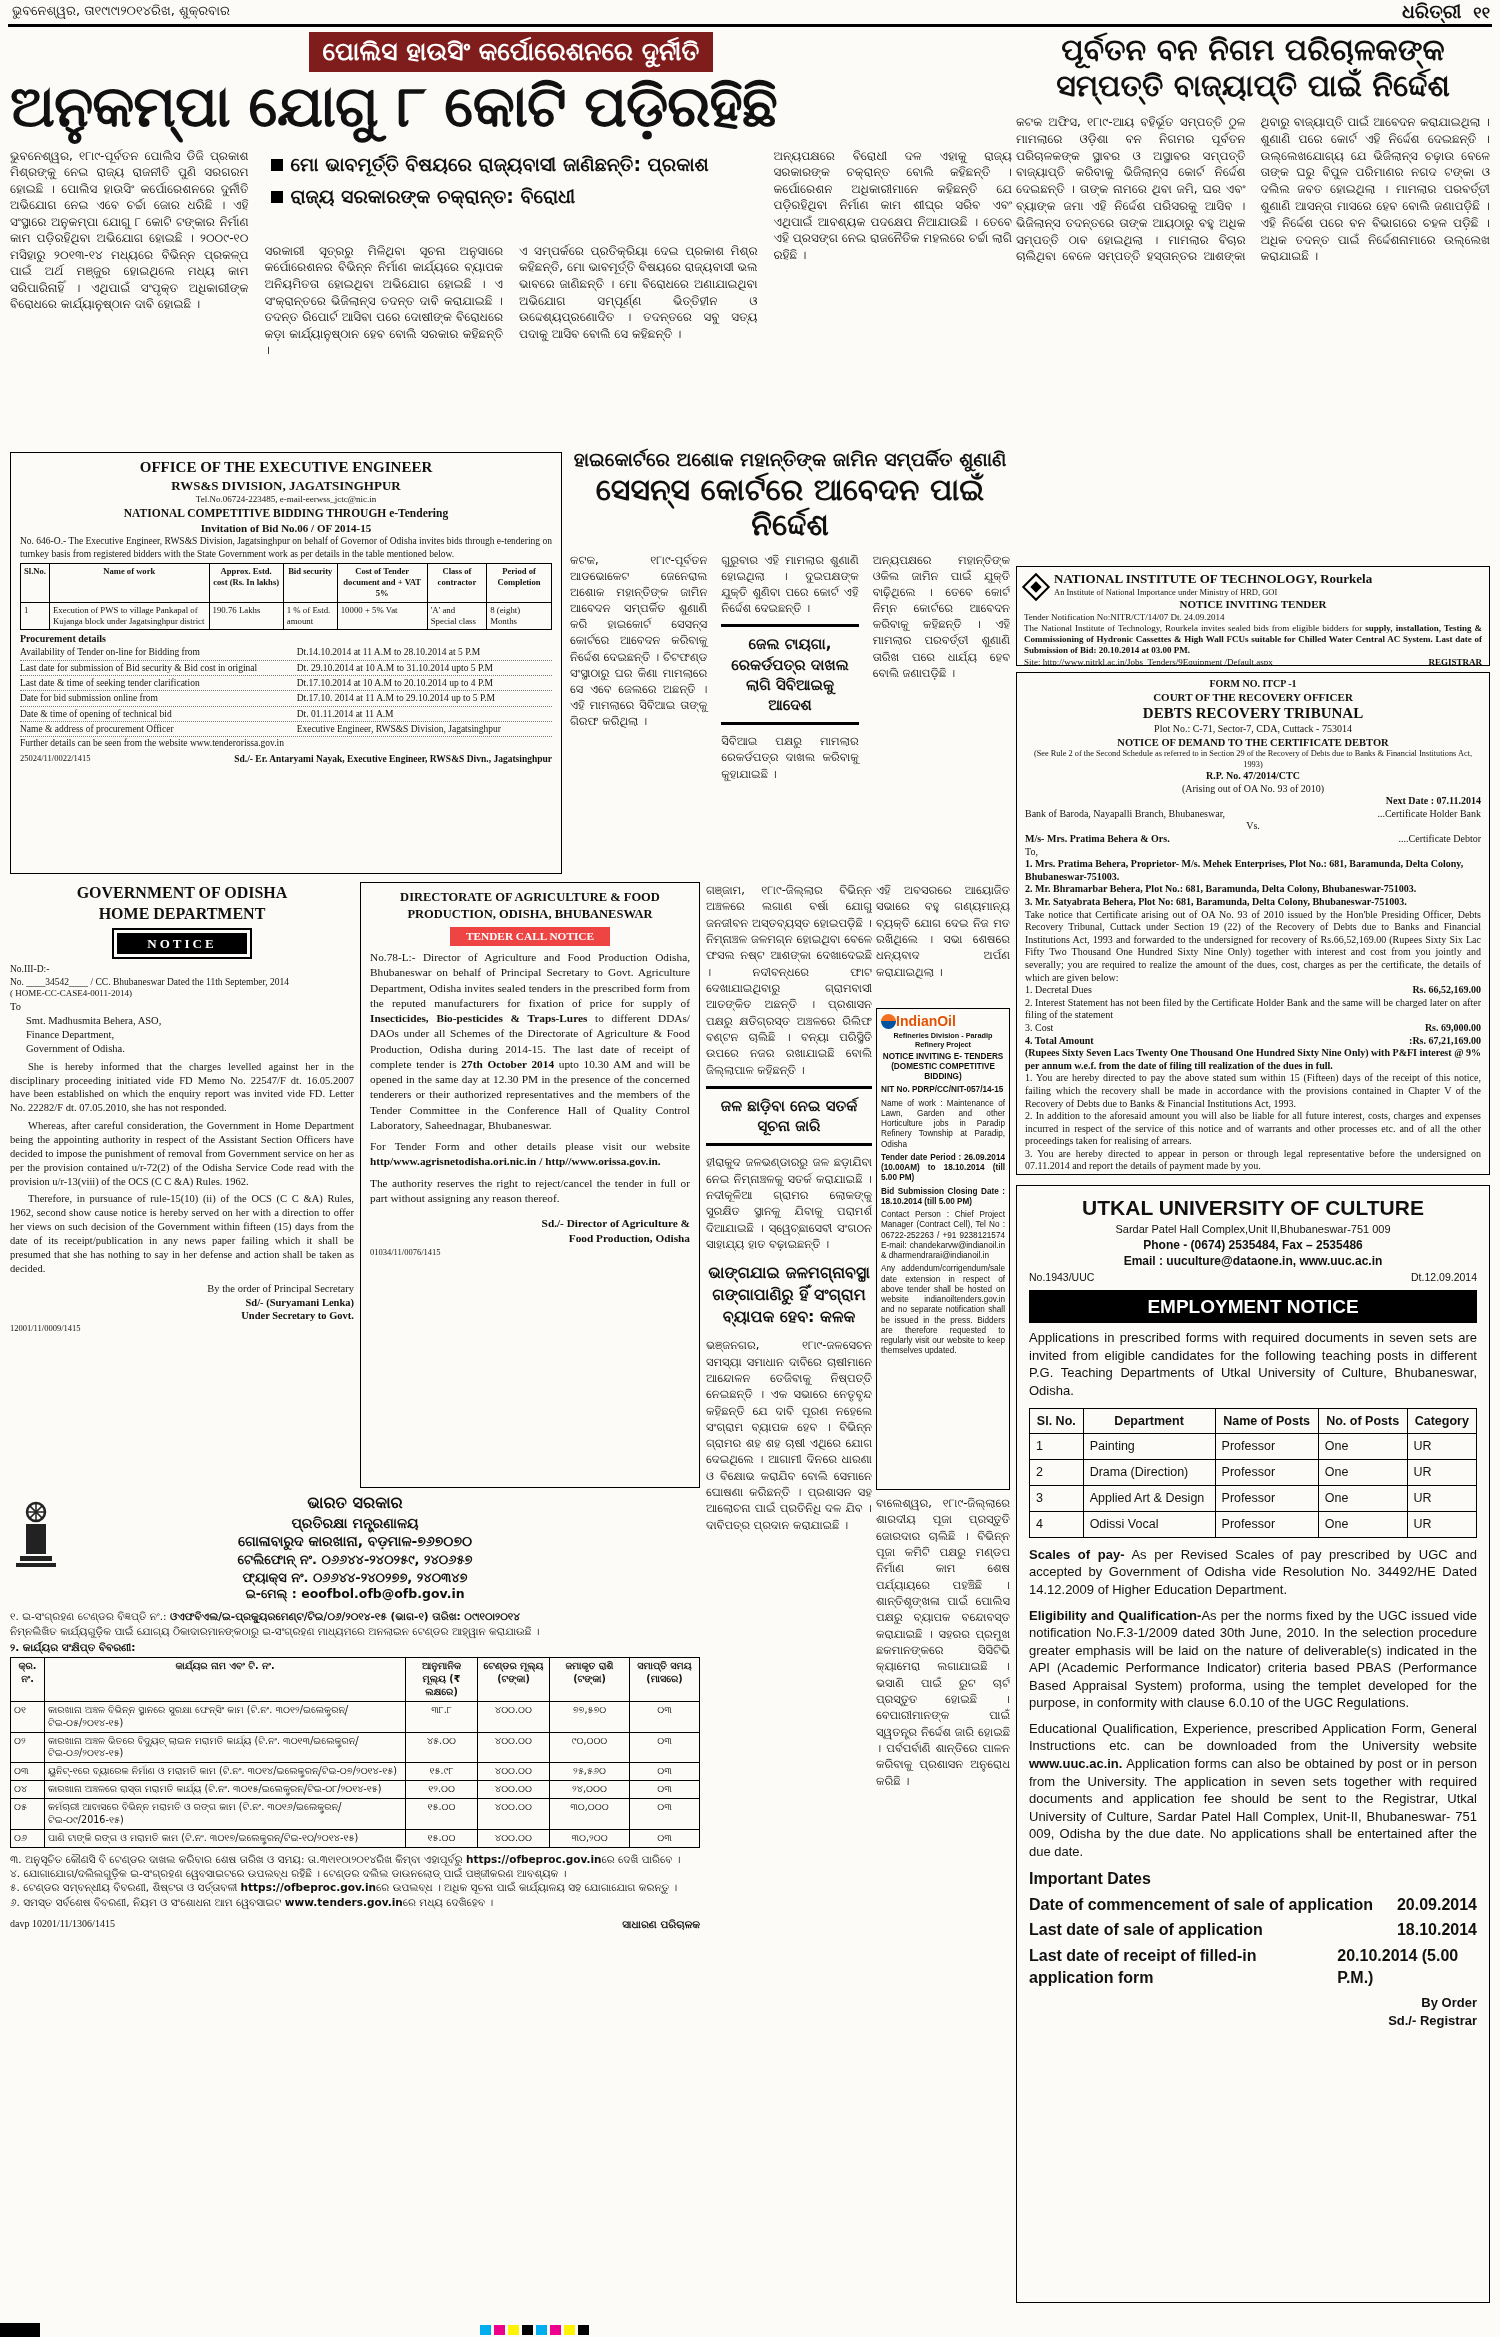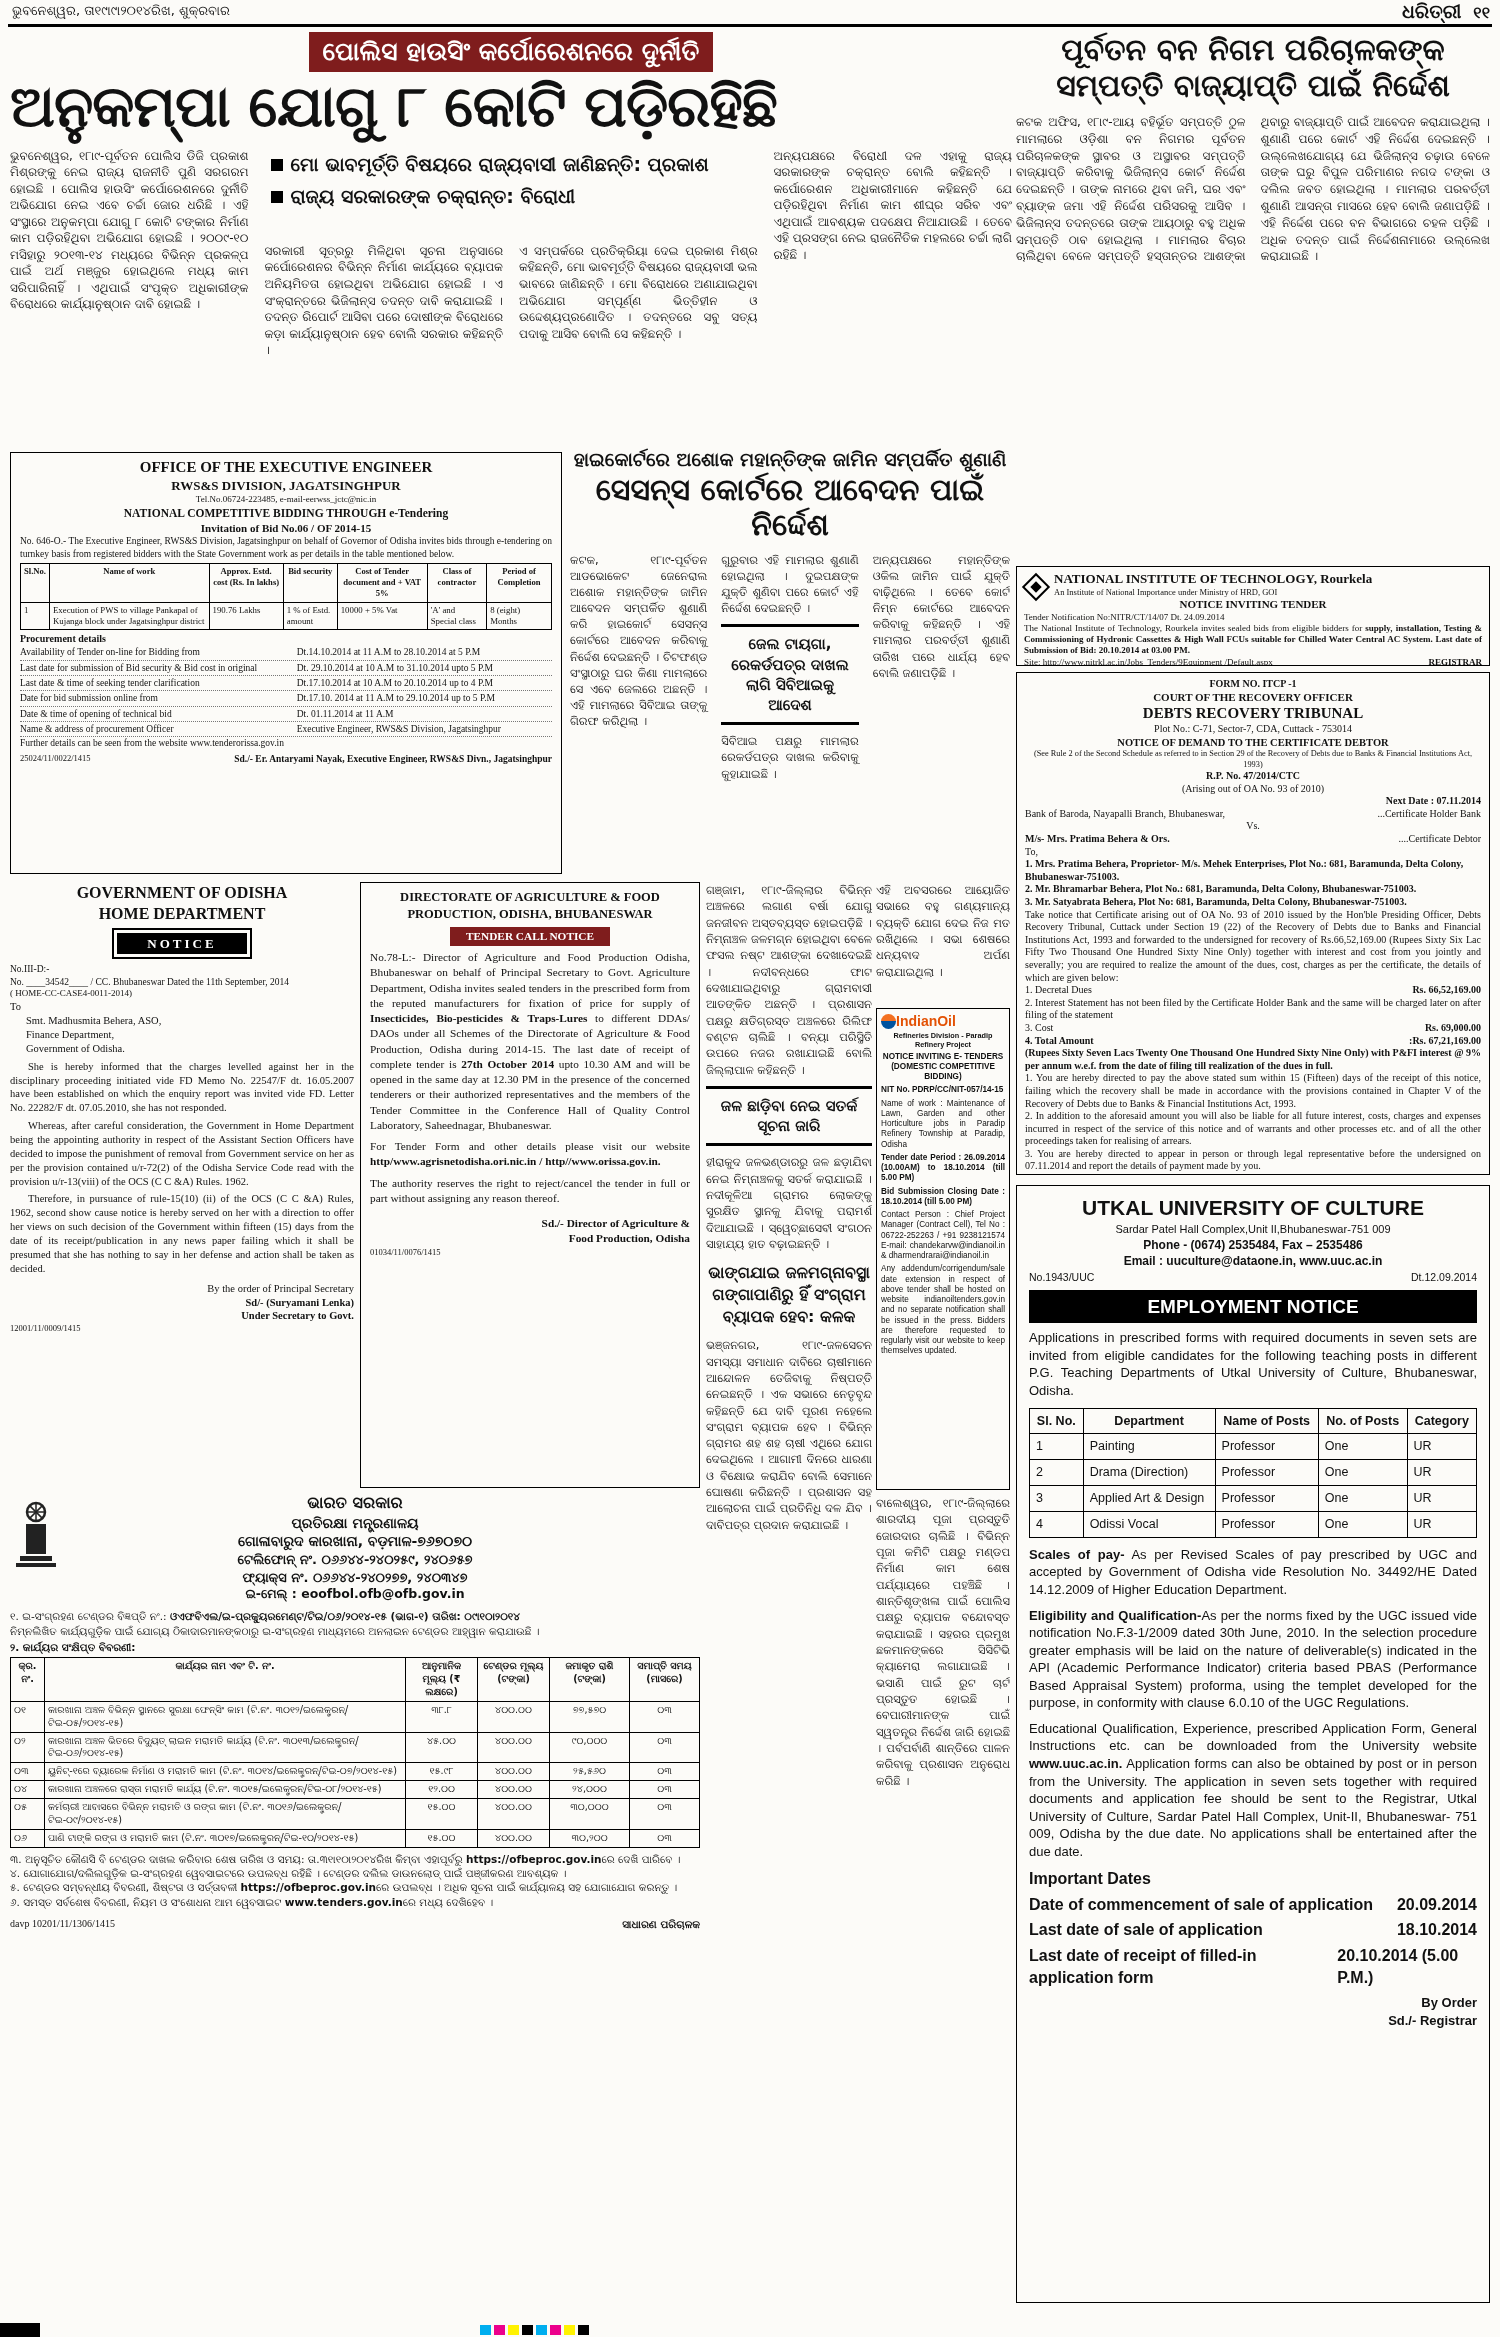--- a/index.html
+++ b/index.html
@@ -61,21 +61,21 @@
   
   .home { font-size:10.5px; line-height:1.32; }
   .home-h { font-size:16px; font-weight:bold; }
   .notice-frame { width:140px; margin:4px auto; border:2px solid #000; padding:3px; }
   .notice-inner { background:#000; color:#fff; font-weight:bold; font-size:13px; text-align:center; padding:2px 0; letter-spacing:3px; }
   .home p { text-indent:18px; margin-top:4px; }
 
   
   .agri { padding:6px 9px; font-size:11.3px; line-height:1.35; }
   .agri-h { font-size:12.5px; font-weight:bold; }
-  .blackbar { display:inline-block; background:#7f1d1d; color:#fff; font-weight:bold; padding:2px 16px; }
+  .blackbar { display:inline-block; background:#ef4444; color:#fff; font-weight:bold; padding:2px 16px; }
 
   
   .midcol { font-size:11.5px; line-height:1.42; }
   .mid-heading { font-size:16px; font-weight:bold; text-align:center; line-height:1.35; margin:10px 0; }
 
   
   .ioc { padding:4px; font-size:8.2px; line-height:1.25; font-family:"Liberation Sans", sans-serif; }
   .ioc-logo { display:flex; align-items:center; }
   .ioc-mark { width:15px; height:15px; border-radius:50%; background:linear-gradient(180deg,#F37021 50%,#00539F 50%); flex:0 0 15px; }
   .ioc-name { color:#E35205; font-weight:bold; font-size:14px; }
@@ -485,21 +485,21 @@
       <tr>
             <td>୦୪</td>
             <td>କାରଖାନା ଅଞ୍ଚଳରେ ରାସ୍ତା ମରାମତି କାର୍ଯ୍ୟ (ଟି.ନଂ. ୩୦୧୫/ଇଲେକ୍ଟ୍ରନ୍/ଟିଇ-୦୮/୨୦୧୪-୧୫)</td>
             <td class="c">୧୨.୦୦</td>
             <td class="c">୪୦୦.୦୦</td>
             <td class="c">୨୪,୦୦୦</td>
             <td class="c">୦୩</td>
           </tr>
       <tr>
             <td>୦୫</td>
-            <td>କର୍ମଚାରୀ ଆବାସରେ ବିଭିନ୍ନ ମରାମତି ଓ ରଙ୍ଗ କାମ (ଟି.ନଂ. ୩୦୧୬/ଇଲେକ୍ଟ୍ରନ୍/ଟିଇ-୦୯/୨୦୧୪-୧୫)</td>
+            <td>କର୍ମଚାରୀ ଆବାସରେ ବିଭିନ୍ନ ମରାମତି ଓ ରଙ୍ଗ କାମ (ଟି.ନଂ. ୩୦୧୬/ଇଲେକ୍ଟ୍ରନ୍/ଟିଇ-୦୯/2016-୧୫)</td>
             <td class="c">୧୫.୦୦</td>
             <td class="c">୪୦୦.୦୦</td>
             <td class="c">୩୦,୦୦୦</td>
             <td class="c">୦୩</td>
           </tr>
       <tr>
             <td>୦୬</td>
             <td>ପାଣି ଟାଙ୍କି ରଙ୍ଗ ଓ ମରାମତି କାମ (ଟି.ନଂ. ୩୦୧୭/ଇଲେକ୍ଟ୍ରନ୍/ଟିଇ-୧୦/୨୦୧୪-୧୫)</td>
             <td class="c">୧୫.୦୦</td>
             <td class="c">୪୦୦.୦୦</td>

